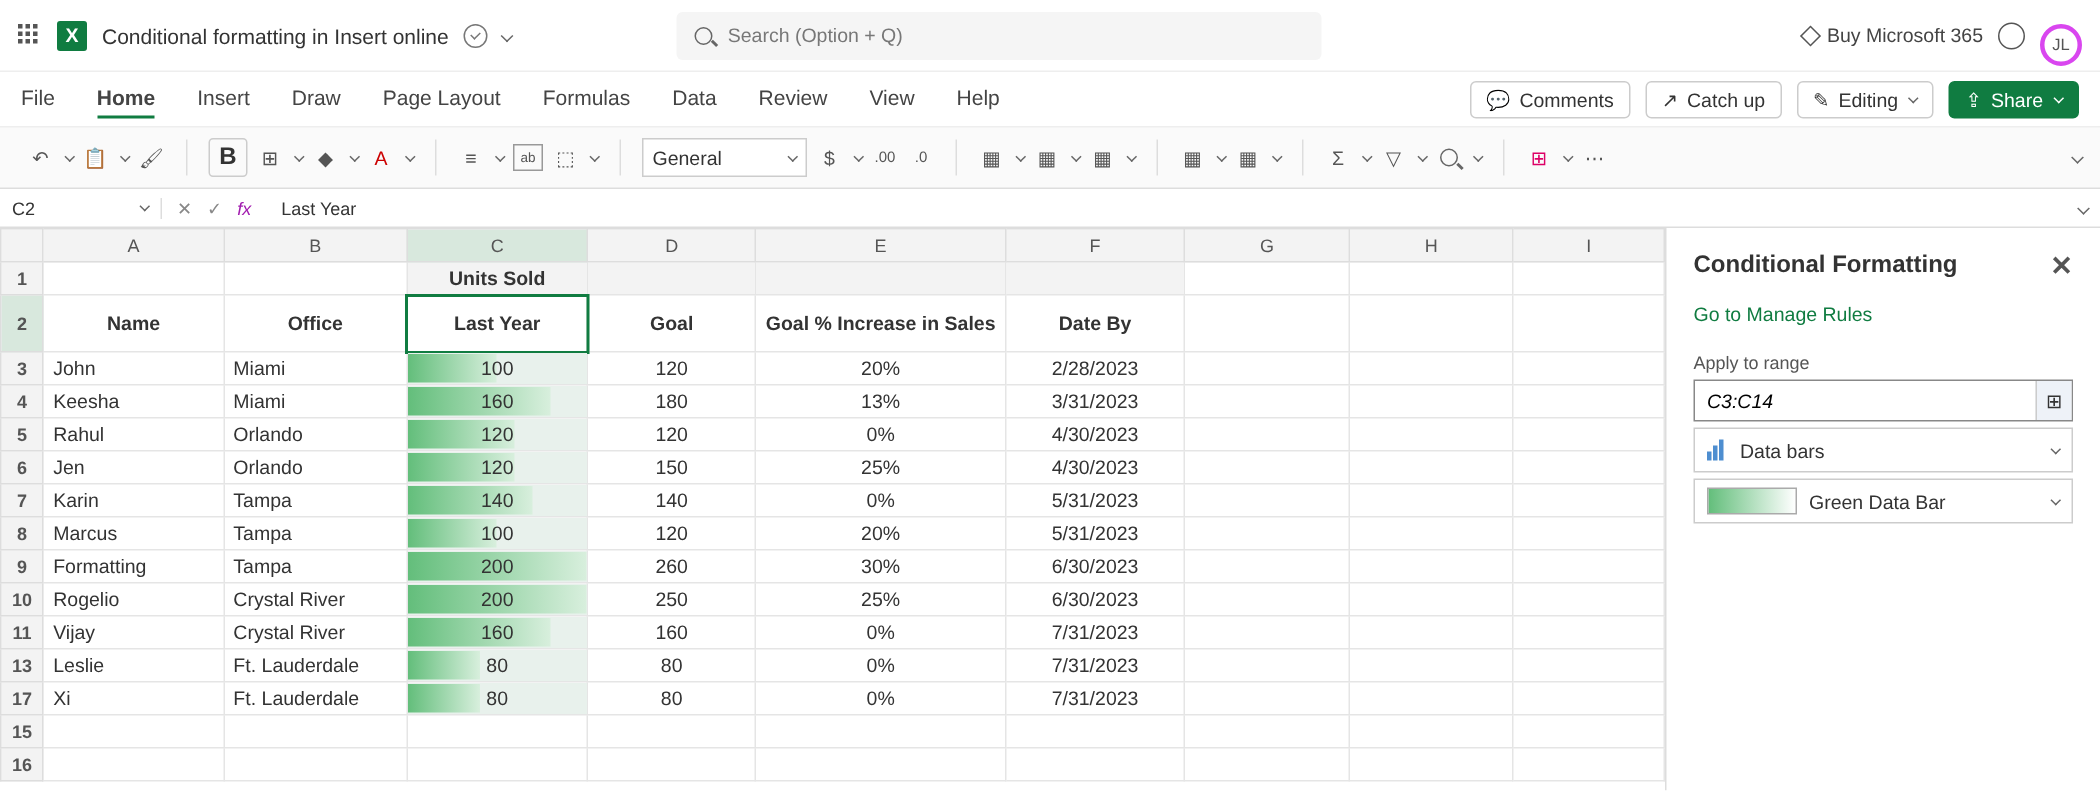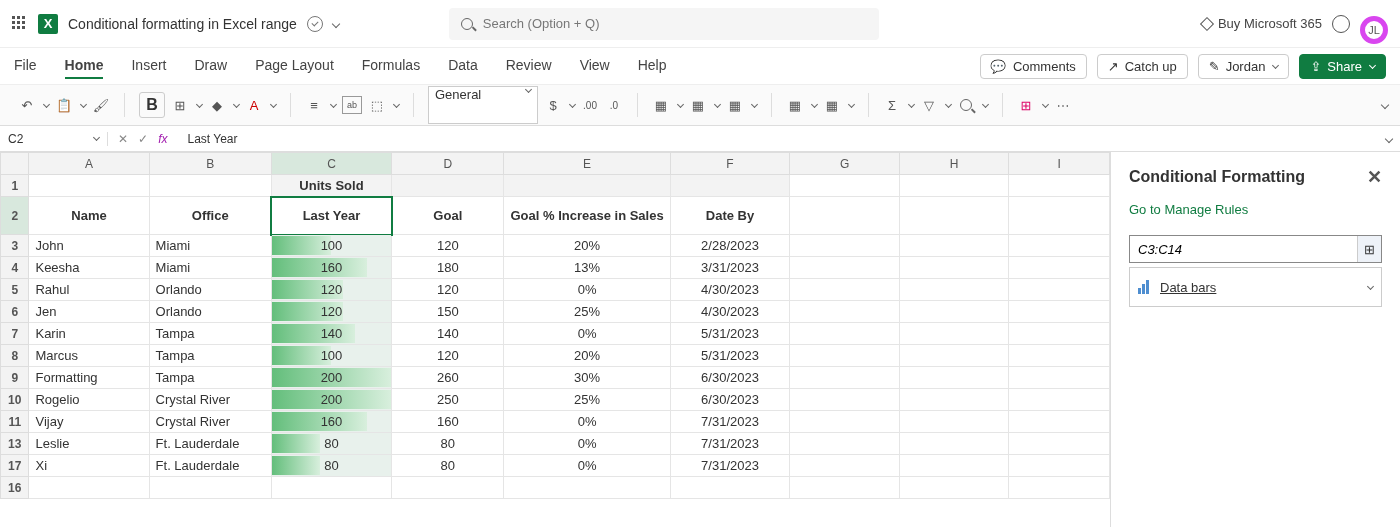--- a/index.html
+++ b/index.html
@@ -10,36 +10,36 @@
   .excel-logo{width:20px;height:20px;background:#107c41;border-radius:2px;color:#fff;font-size:13px;font-weight:bold;display:flex;align-items:center;justify-content:center;}
   .doc-title{font-size:14px;}
   .save-badge{width:16px;height:16px;border:1.5px solid #777;border-radius:50%;position:relative;}
   .save-badge::after{content:"";position:absolute;border-left:1.5px solid #777;border-bottom:1.5px solid #777;width:5px;height:3px;transform:rotate(-45deg);top:4px;left:4px;}
   .chev{border:solid #666;border-width:0 1.5px 1.5px 0;display:inline-block;padding:2.5px;transform:rotate(45deg);}
   .searchbox{margin-left:100px;flex:0 0 430px;height:32px;background:#f5f5f5;border-radius:4px;display:flex;align-items:center;padding:0 12px;color:#777;gap:10px;}
   .spacer{flex:1;}
   .buy365{display:flex;align-items:center;gap:6px;font-size:13px;color:#444;}
   .diamond{display:inline-block;transform:rotate(45deg);width:10px;height:10px;border:1.5px solid #555;}
   .gear{width:18px;height:18px;border:1.5px solid #555;border-radius:50%;position:relative;}
-  .avatar{width:28px;height:28px;border-radius:50%;border:5px solid #d946ef;display:flex;align-items:center;justify-content:center;font-size:11px;color:#555;margin-top:13px;}
+  .avatar{width:28px;height:28px;border-radius:50%;border:3px solid #d946ef;display:flex;align-items:center;justify-content:center;font-size:11px;color:#555;margin-top:13px;}
   .tabs{display:flex;align-items:center;height:36px;padding:0 14px;gap:28px;font-size:14px;}
   .tab{color:#444;cursor:pointer;}
   .tab.active{font-weight:600;border-bottom:2px solid #107c41;padding-bottom:4px;margin-bottom:-4px;}
   .tabs-right{margin-left:auto;display:flex;gap:10px;}
   .btn{border:1px solid #ccc;border-radius:4px;padding:4px 10px;font-size:13px;display:flex;align-items:center;gap:6px;background:#fff;cursor:pointer;}
   .btn.share{background:#107c41;color:#fff;border-color:#107c41;}
   .ribbon{display:flex;align-items:center;height:42px;padding:0 12px;gap:8px;border-top:1px solid #eee;border-bottom:1px solid #ddd;background:#fafafa;}
   .rgroup{display:flex;align-items:center;gap:6px;padding:0 6px;}
   .sep{width:1px;height:24px;background:#ddd;}
   .ic{width:18px;height:18px;display:flex;align-items:center;justify-content:center;color:#555;position:relative;}
   .drop{display:inline-block;border:solid #666;border-width:0 1.5px 1.5px 0;padding:2px;transform:rotate(45deg);margin-left:2px;margin-bottom:2px;}
   .fontname{width:112px;height:26px;border:1px solid #ccc;background:#fff;padding:0 6px;display:flex;align-items:center;justify-content:space-between;}
   .fontsize{width:42px;height:26px;border:1px solid #ccc;background:#fff;padding:0 6px;display:flex;align-items:center;justify-content:space-between;}
   .bold{font-weight:bold;font-size:16px;border:1px solid #ccc;border-radius:3px;width:26px;height:26px;display:flex;align-items:center;justify-content:center;}
-  .numfmt{width:110px;height:38px;border:1px solid #ccc;background:#fff;padding:0 6px;display:flex;align-items:flex-start;justify-content:space-between;}
+  .numfmt{width:110px;height:26px;border:1px solid #ccc;background:#fff;padding:0 6px;display:flex;align-items:center;justify-content:space-between;}
   .ribbon-chev{margin-left:auto;}
   .cellbar{display:flex;align-items:center;height:26px;border-bottom:1px solid #ddd;font-size:12px;}
   .namebox{width:108px;border-right:1px solid #ddd;padding:0 8px;display:flex;align-items:center;justify-content:space-between;}
   .fxbtns{display:flex;gap:10px;padding:0 10px;color:#888;align-items:center;}
   .fxlabel{font-style:italic;color:#a21caf;}
   .fxinput{flex:1;padding:0 10px;}
   .grid-wrap{display:flex;height:calc(527px - 48px - 36px - 42px - 26px);}
   .sheet{flex:1;overflow:hidden;}
   table{border-collapse:collapse;width:100%;}
   .colhead th{background:#f3f3f3;border:1px solid #ddd;height:22px;font-weight:normal;font-size:12px;color:#555;}
@@ -58,21 +58,21 @@
   .sel{outline:2px solid #107c41;outline-offset:-1px;}
   .selrange{background:#e8f1ec;}
   .side{width:290px;border-left:1px solid #ddd;padding:14px 18px;font-size:13px;}
   .side h2{font-size:16px;font-weight:600;margin-bottom:14px;display:flex;justify-content:space-between;align-items:center;}
   .side .close{font-size:18px;color:#555;cursor:pointer;}
   .link{color:#107c41;font-size:13px;margin-bottom:18px;display:block;}
   .flabel{font-size:12px;color:#555;margin-bottom:4px;margin-top:12px;}
   .rangeinput{display:flex;border:1px solid #888;height:28px;align-items:center;}
   .rangeinput input{flex:1;border:none;outline:none;padding:0 8px;font-size:13px;font-style:italic;}
   .rangebtn{width:24px;height:26px;border-left:1px solid #ccc;background:#eef2f8;display:flex;align-items:center;justify-content:center;}
-  .seldrop{border:1px solid #ccc;height:40px;display:flex;align-items:center;padding:0 8px;justify-content:space-between;margin-top:4px;background:#fff;text-decoration:underline;}
+  .seldrop{border:1px solid #ccc;height:30px;display:flex;align-items:center;padding:0 8px;justify-content:space-between;margin-top:4px;background:#fff;}
   .bar-swatch{width:60px;height:18px;background:linear-gradient(to right,#63be7b,#ffffff);border:1px solid #aaa;}
   .mini-bars{width:14px;height:14px;display:flex;align-items:flex-end;gap:1px;}
   .mini-bars span{width:3px;background:#4e8ed0;}
   .magnify{width:12px;height:12px;border:1.5px solid #666;border-radius:50%;position:relative;}
   .magnify::after{content:"";position:absolute;width:5px;height:1.5px;background:#666;transform:rotate(45deg);right:-5px;bottom:-1px;}
 </style>
 </head>
 <body>
 
 <div class="titlebar">
@@ -81,21 +81,21 @@
       <span></span>
       <span></span>
       <span></span>
       <span></span>
       <span></span>
       <span></span>
       <span></span>
       <span></span>
     </div>
   <div class="excel-logo">X</div>
-  <div class="doc-title">Conditional formatting in Excel range</div>
+  <div class="doc-title">Conditional formatting in Insert online</div>
   <div class="save-badge"></div>
   <span class="chev"></span>
   <div class="searchbox">
     <span class="magnify"></span>
     <span>Search (Option + Q)</span>
   </div>
   <div class="spacer"></div>
   <div class="buy365">
     <span class="diamond"></span>
     <span>Buy Microsoft 365</span>
@@ -113,21 +113,21 @@
       <div class="tab">Page Layout</div>
       <div class="tab">Formulas</div>
       <div class="tab">Data</div>
       <div class="tab">Review</div>
       <div class="tab">View</div>
       <div class="tab">Help</div>
     </div>
   <div class="tabs-right">
     <div class="btn">💬 <span>Comments</span></div>
     <div class="btn">↗ <span>Catch up</span></div>
-    <div class="btn">✎ <span>Jordan</span> <span class="drop"></span></div>
+    <div class="btn">✎ <span>Editing</span> <span class="drop"></span></div>
     <div class="btn share">⇪ <span>Share</span> <span class="drop" style="border-color:#fff"></span></div>
   </div>
 </div>
 
 <div class="ribbon">
   <div class="rgroup">
     <span class="ic">↶</span>
       <span class="drop"></span>
     <span class="ic">📋</span>
       <span class="drop"></span>
@@ -378,49 +378,69 @@
             <td>Ft. Lauderdale</td>
             <td class="c-c colC selrange"><span class="databar" style="width:40%"></span><span class="dbtext">80</span></td>
             <td class="c-c">80</td>
             <td class="c-c">0%</td>
             <td class="c-c">7/31/2023</td>
             <td></td>
             <td></td>
             <td></td>
           </tr>
           <tr>
+            <th class="rowhead">15</th>
+            <td></td>
+            <td></td>
+            <td></td>
+            <td></td>
+            <td></td>
+            <td></td>
+            <td></td>
+            <td></td>
+            <td></td>
+          </tr>
+          <tr>
             <th class="rowhead">16</th>
             <td></td>
             <td></td>
             <td></td>
             <td></td>
             <td></td>
             <td></td>
             <td></td>
             <td></td>
             <td></td>
           </tr>
         </tbody>
       </table>
   </div>
   <div class="side">
     <h2>
       <span>Conditional Formatting</span>
       <span class="close">✕</span>
     </h2>
     <a class="link">Go to Manage Rules</a>
+    <div class="flabel">Apply to range</div>
     <div class="rangeinput">
       <input value="C3:C14" style="">
       <div class="rangebtn">⊞</div>
     </div>
     <div class="seldrop">
       <span style="display:flex;align-items:center;gap:8px;">
         <span class="mini-bars">
             <span style="height:6px"></span>
             <span style="height:10px"></span>
             <span style="height:14px"></span>
           </span>
         <span>Data bars</span>
       </span>
       <span class="drop"></span>
     </div>
+    <div class="seldrop">
+      <span style="display:flex;align-items:center;gap:8px;">
+        <span class="bar-swatch"></span>
+        <span>Green Data Bar</span>
+      </span>
+      <span class="drop"></span>
+    </div>
   </div>
 </div>
 
 </body></html>

